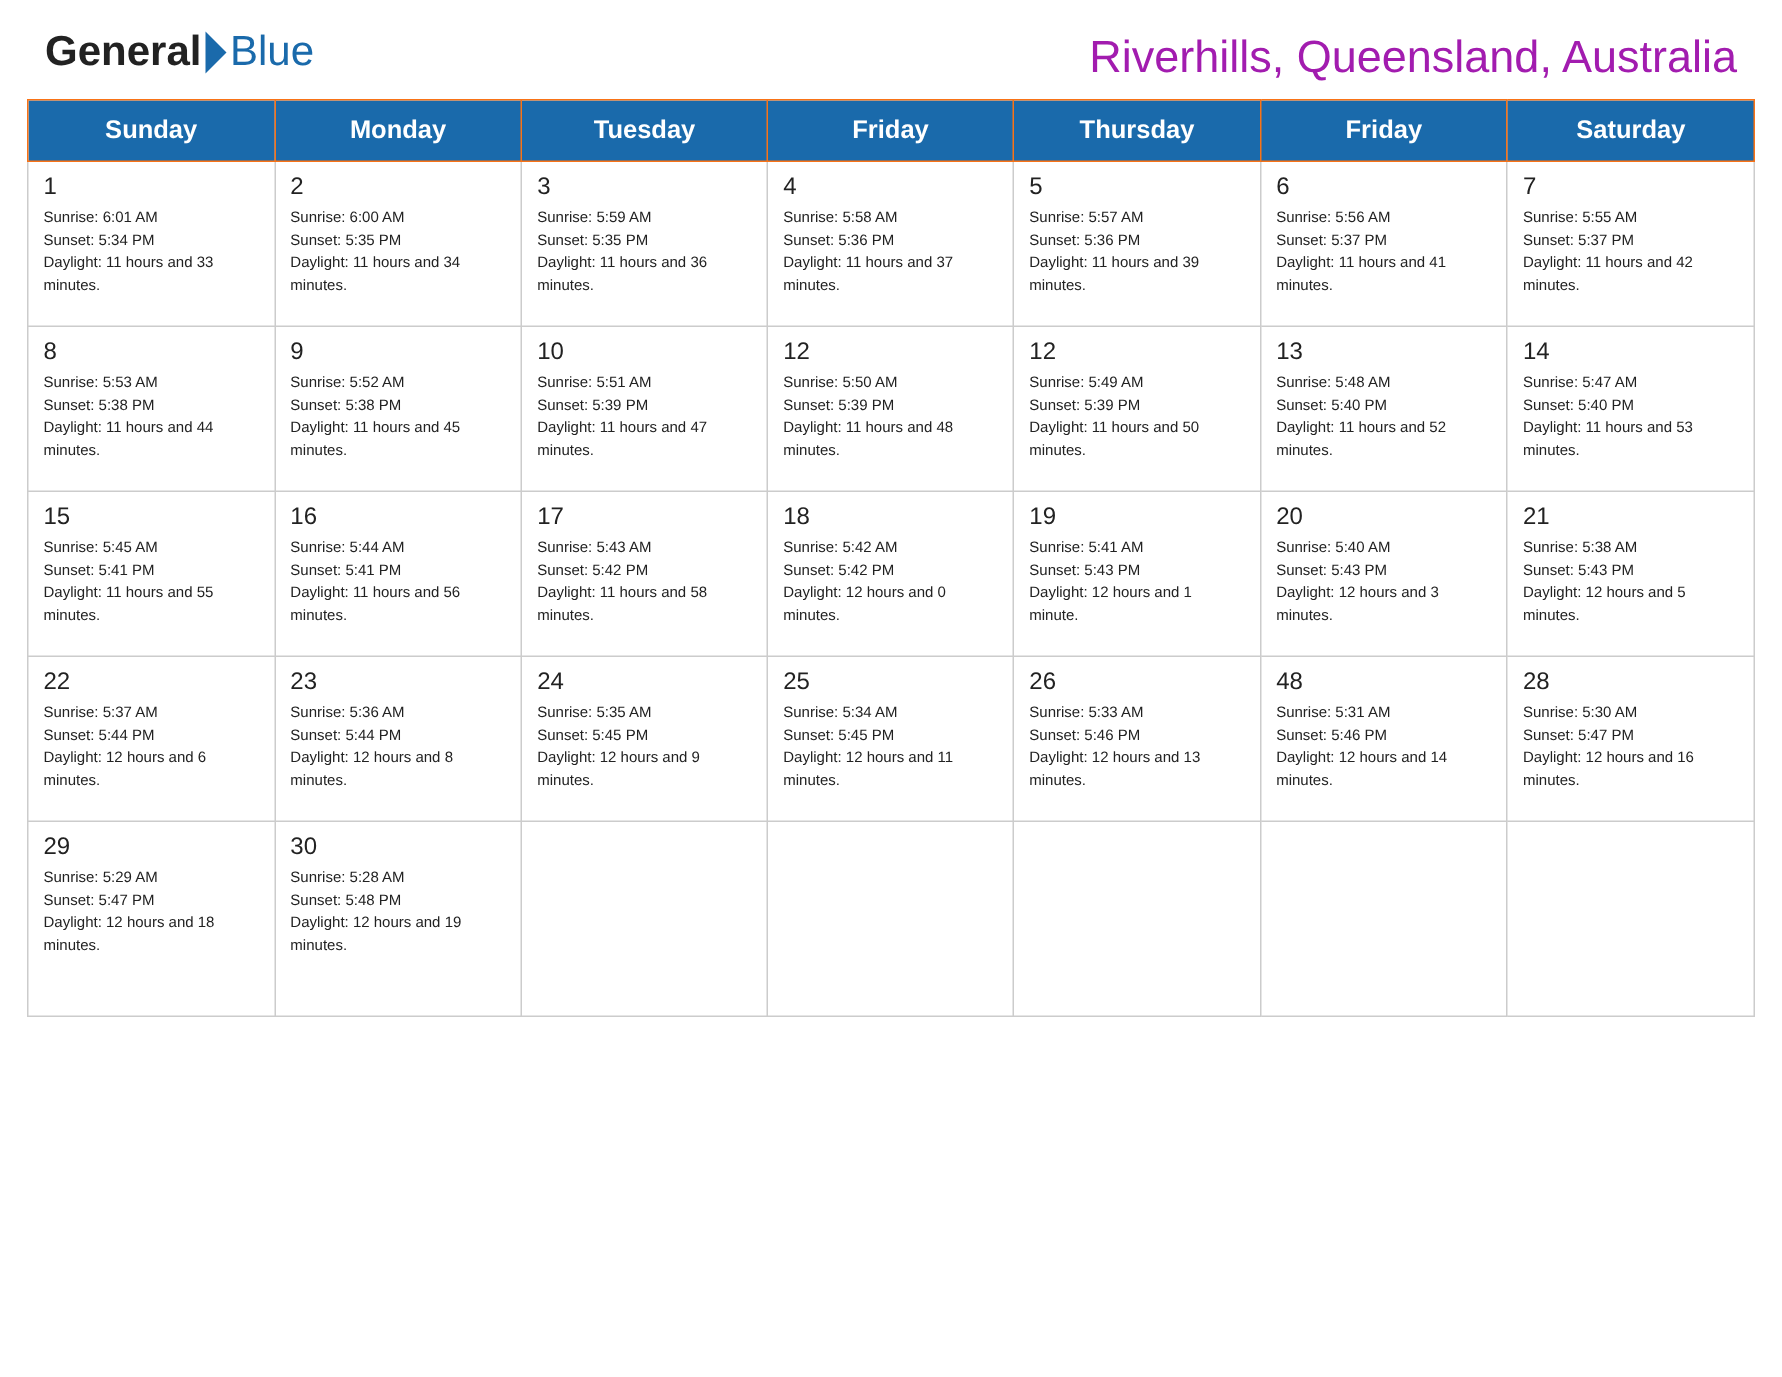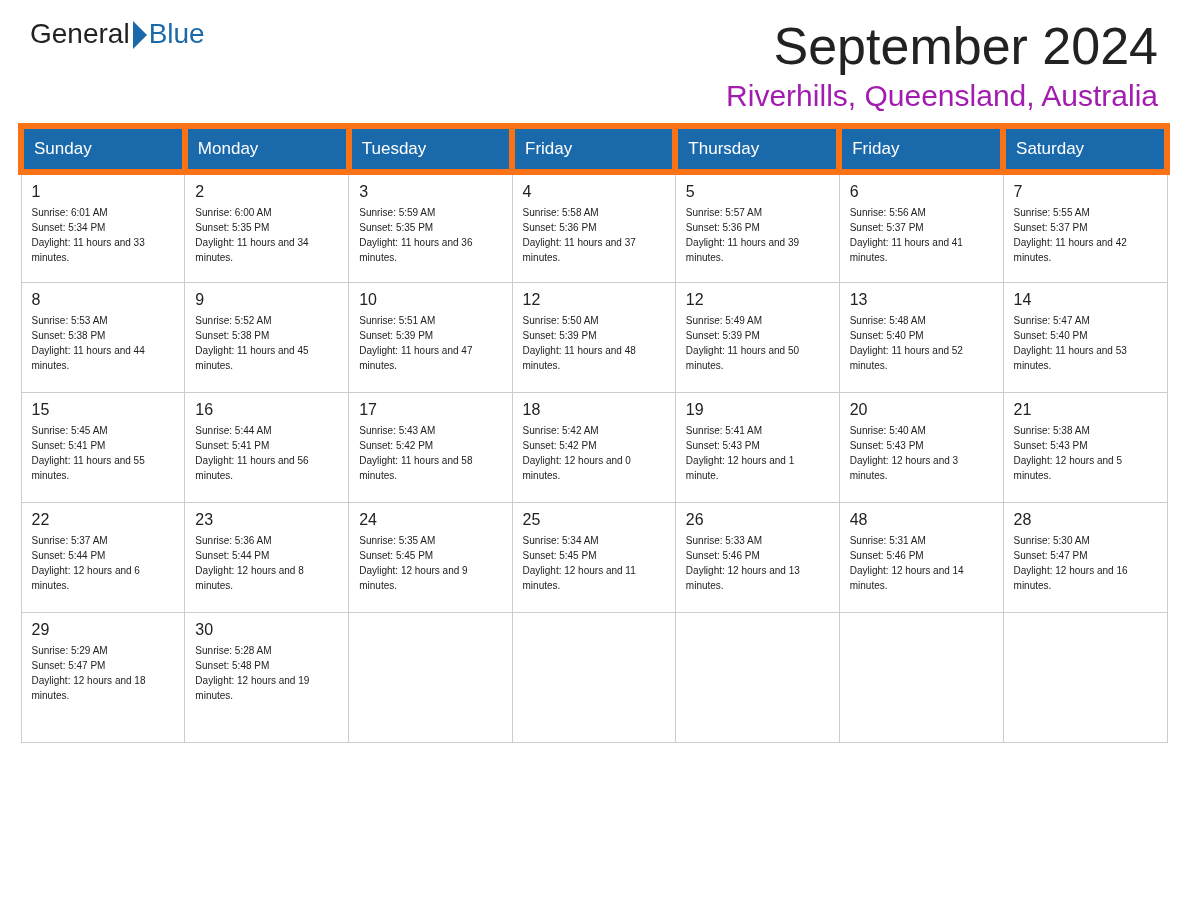--- a/index.html
+++ b/index.html
@@ -20,21 +20,21 @@
       display: flex;
       flex-direction: column;
       align-items: flex-start;
     }
     .logo-text {
       display: flex;
       align-items: center;
     }
     .logo-general {
       font-size: 28px;
-      font-weight: normal;
+      font-weight: bold;
       color: #222;
     }
     .logo-blue-tri {
       display: inline-block;
       width: 0;
       height: 0;
       border-left: 14px solid #1a6aab;
       border-top: 14px solid transparent;
       border-bottom: 14px solid transparent;
       margin-left: 3px;
@@ -67,24 +67,24 @@
     table {
       width: 100%;
       border-collapse: collapse;
     }
     thead tr {
       background: #1a6aab;
     }
     thead th {
       color: #fff;
       font-size: 17px;
-      font-weight: normal;
+      font-weight: bold;
       padding: 10px 10px;
-      text-align: left;
-      border: 6px solid #f97316;
+      text-align: center;
+      border: 1px solid #f97316;
     }
     tbody tr {
       vertical-align: top;
     }
     tbody td {
       border: 1px solid #ccc;
       padding: 8px 10px;
       font-size: 13.5px;
       min-width: 130px;
       height: 110px;
@@ -115,21 +115,20 @@
 
 <div class="header">
   <div class="logo">
     <div class="logo-text">
       <span class="logo-general">General</span>
       <span class="logo-blue-tri"></span>
       <span class="logo-blue">Blue</span>
     </div>
   </div>
   <div class="title-area">
-    <div class="month-title">September 2024</div>
     <div class="location">Riverhills, Queensland, Australia</div>
   </div>
 </div>
 
 <div class="calendar-wrapper">
   <table>
     <thead>
       <tr>
       <th>Sunday</th>
           <th>Monday</th>

